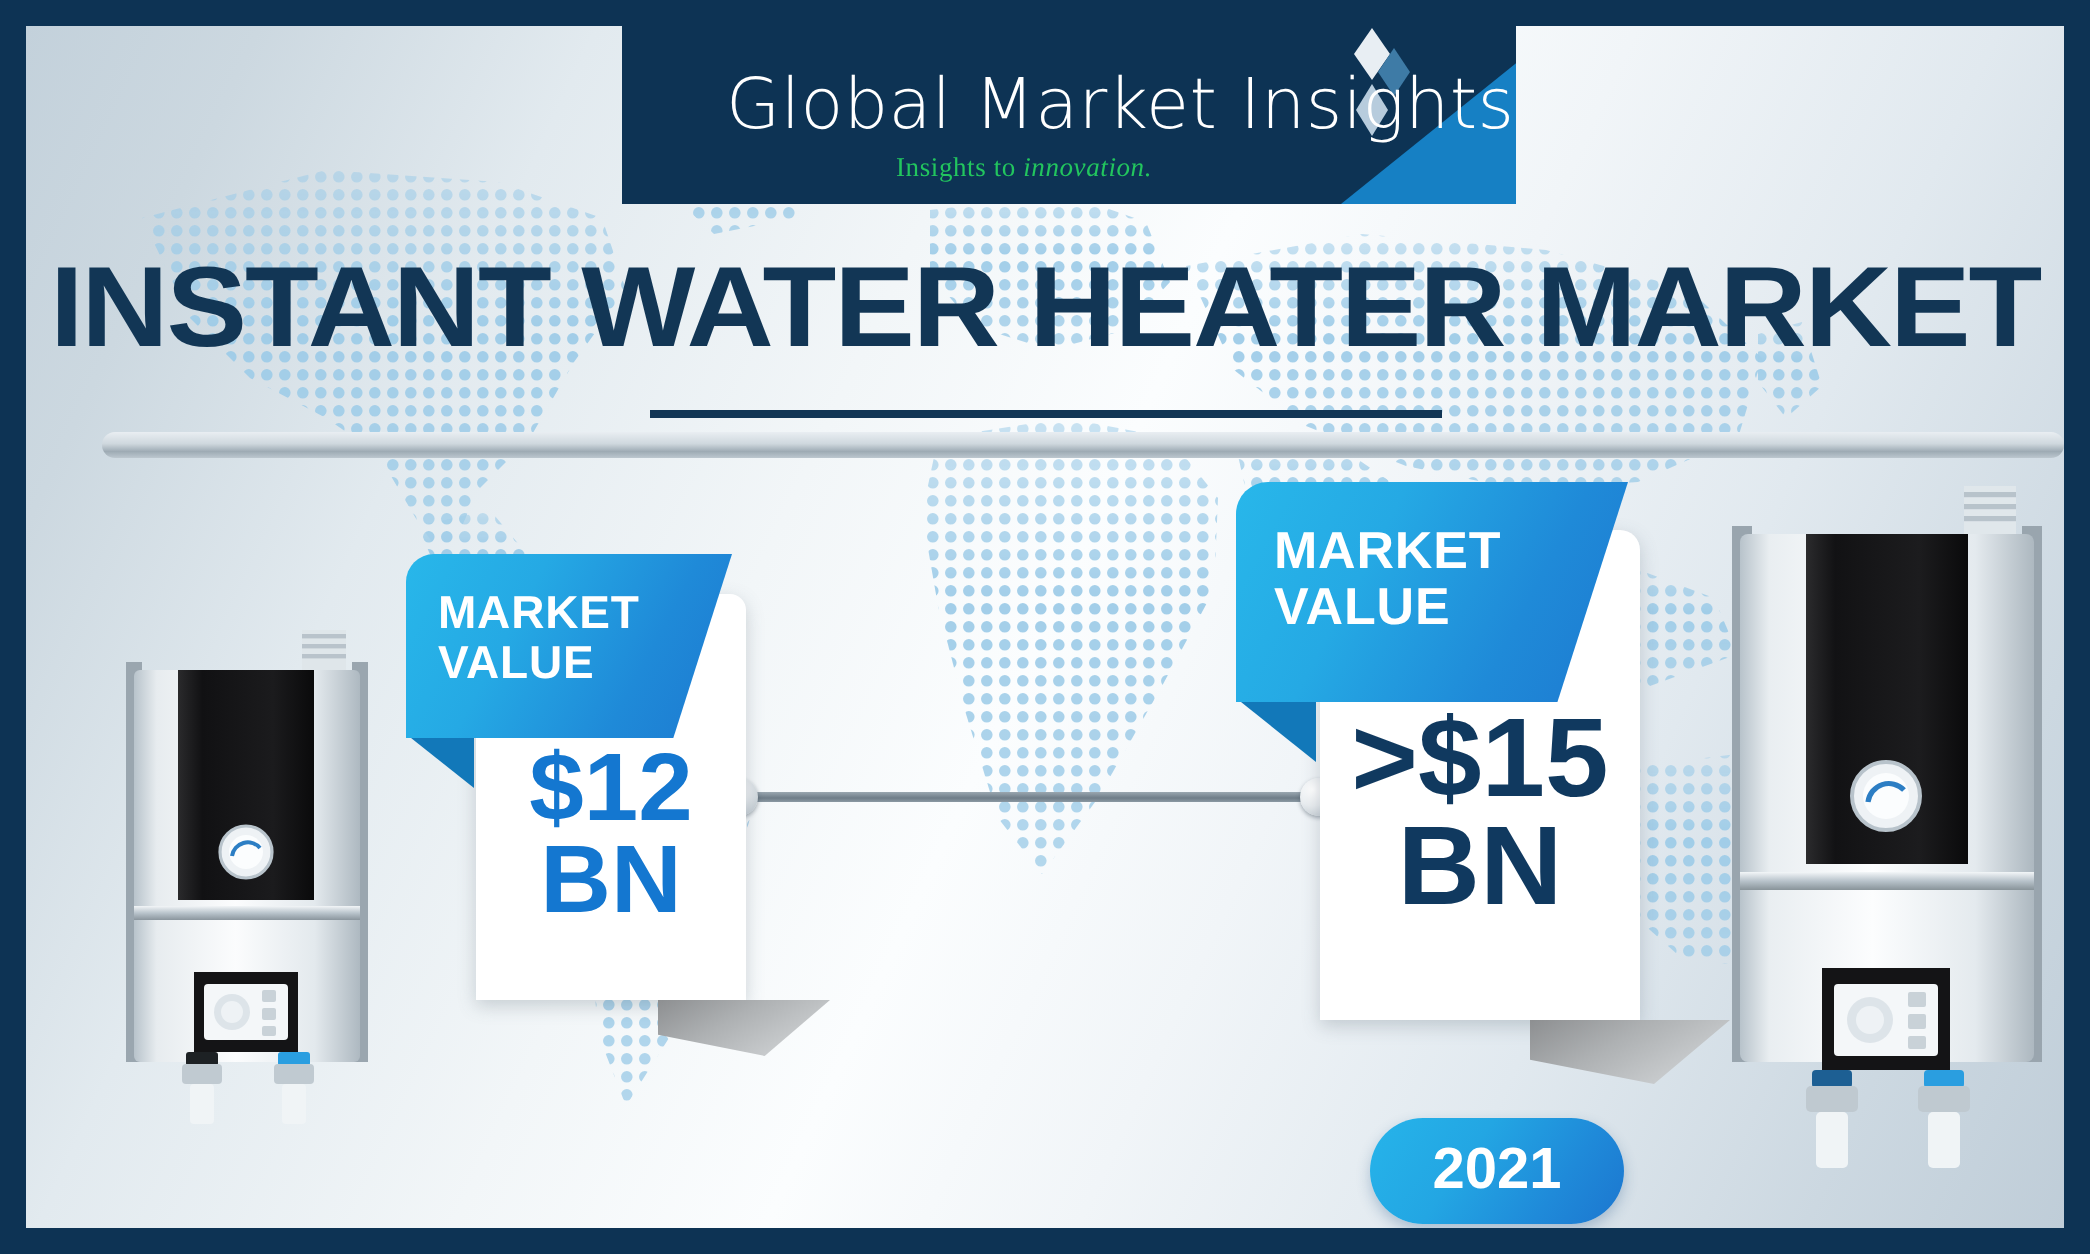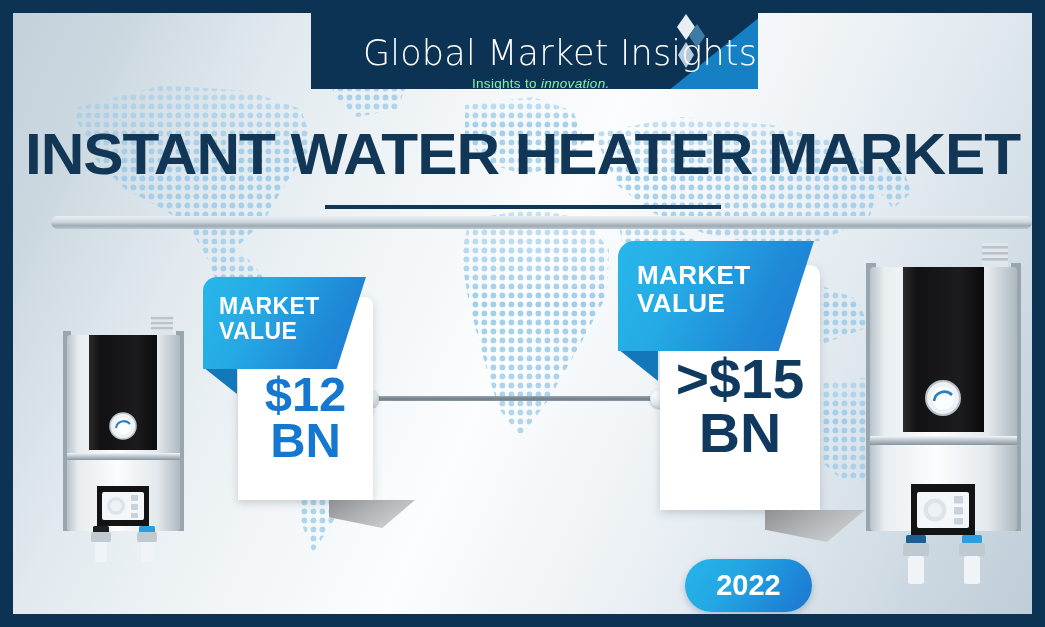--- a/index.html
+++ b/index.html
@@ -44,21 +44,21 @@
     left: 0; top: 0;
     width: 1019px; height: 601px;
     opacity: .95;
   }
   .worldmap svg { display:block; width:100%; height:100%; }
 
   
   .logo-box {
     position: absolute;
     left: 298px; top: -13px;
-    width: 447px; height: 89px;
+    width: 447px; height: 102px;
     background: #0d3354;
     overflow: hidden;
     z-index: 20;
   }
   .logo-tri {
     position: absolute;
     right: -2px; bottom: -2px;
     width: 0; height: 0;
     border-style: solid;
     border-width: 0 0 74px 92px;
@@ -70,26 +70,25 @@
     color: #ffffff;
     font-size: 35px;
     font-weight: 300;
     letter-spacing: .2px;
     white-space: nowrap;
     font-family: "DejaVu Sans", sans-serif;
   }
   .logo-tag {
     position: absolute;
     left: 137px; top: 76px;
-    color: #86efac;
+    color: #22c55e;
     font-size: 13.5px;
-    font-family: Liberation Sans, sans-serif;
+    font-family: Liberation Serif, serif;
     letter-spacing: .3px;
     white-space: nowrap;
-    margin-left: 24px;
   }
   .logo-tag i { font-style: italic; }
   .logo-diamonds {
     position: absolute;
     right: 52px; top: 14px;
     width: 40px; height: 58px;
   }
 
   
   .title {
@@ -444,21 +443,21 @@
       <div class="shadow-fold"></div>
       <div class="card-body"></div>
       <div class="ribbon-tail"></div>
       <div class="ribbon"></div>
       <div class="ribbon-label" style="white-space:pre-line;">MARKET
 VALUE</div>
       <div class="value-text">&gt;$15
 BN</div>
     </div>
 
-    <div class="year-badge" id="badge-2026">2022</div>
+    <div class="year-badge" id="badge-2026">2021</div>
 
     <div class="logo-box">
       <div class="logo-tri"></div>
       <div class="logo-diamonds">
         <svg viewBox="0 0 40 58" aria-hidden="true">
           <polygon points="20,0 29,13 20,26 11,13" fill="#e8eef3"></polygon>
           <polygon points="31,10 39,22 31,34 23,22" fill="#3e7ba6"></polygon>
           <polygon points="20,28 28,41 20,54 12,41" fill="#b7ccdd"></polygon>
         </svg>
       </div>

